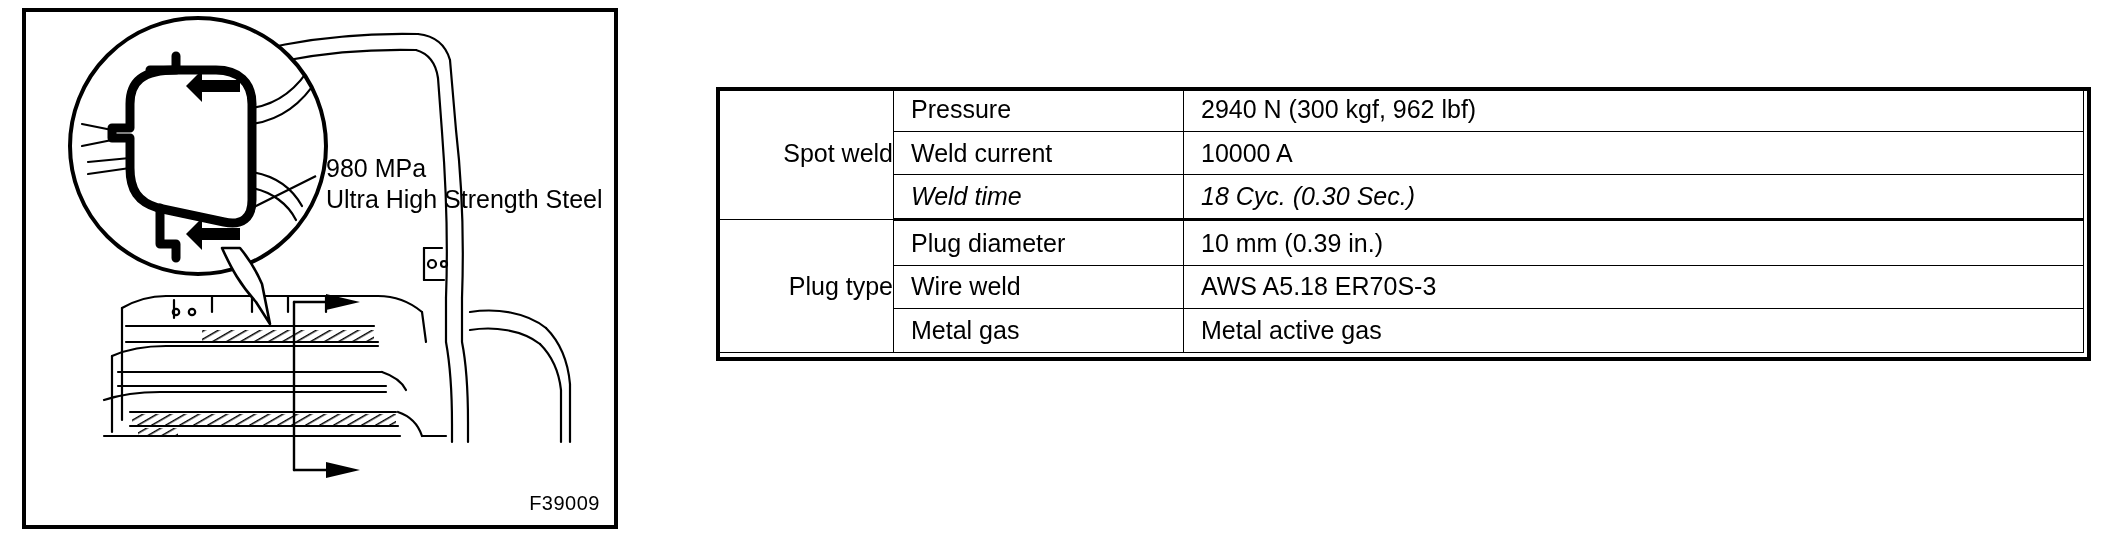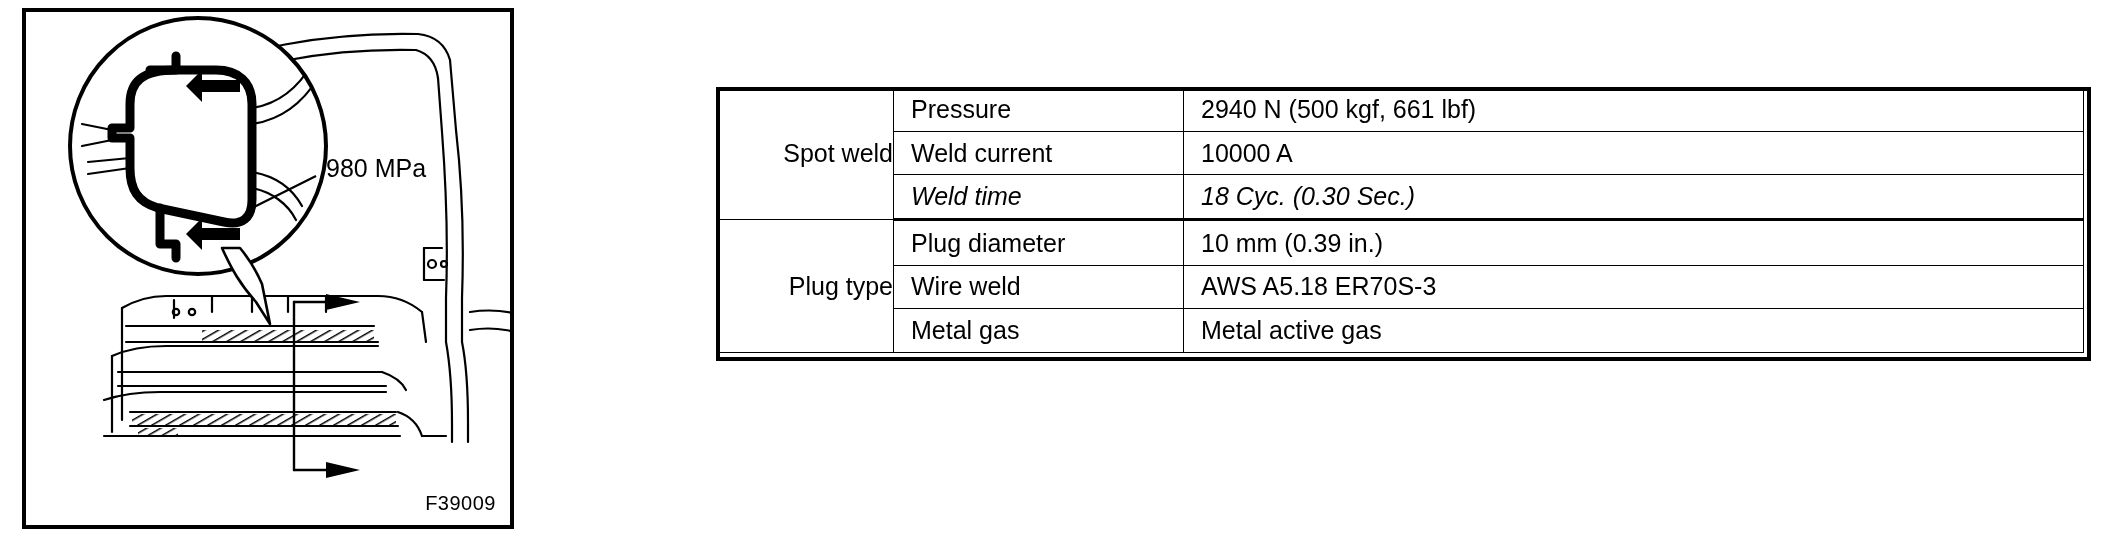--- a/index.html
+++ b/index.html
@@ -18,21 +18,21 @@
     width: 2103px;
     height: 540px;
     background: #ffffff;
   }
 
   
   .figure-panel {
     position: absolute;
     left: 22px;
     top: 8px;
-    width: 492px;
+    width: 596px;
     height: 521px;
     border: 4px solid #000;
     background: #fff;
     overflow: hidden;
   }
   .figure-svg { position: absolute; left: 0; top: 0; }
   .figure-code {
     position: absolute;
     right: 14px;
     bottom: 10px;
@@ -208,38 +208,39 @@
         <path d="M196 236 C 206 258 214 272 230 290 L 244 312 L 236 272 C 230 258 224 248 214 236 Z"></path>
       </g>
 
       <g fill="none" stroke="#000" stroke-width="2.2">
         <path d="M226 196 L 290 164"></path>
       </g>
     </svg>
 
     <div class="callout-text">
       <div>980 MPa</div>
+      <div>Ultra High Strength Steel</div>
     </div>
 
     <div class="figure-code">F39009</div>
   </div>
 
   <div class="spec-wrap">
     <table class="spec">
       <colgroup>
         <col class="c1">
           <col class="c2">
           <col class="c3">
       </colgroup>
       <tbody>
 
         <tr>
           <td class="group" rowspan="3">Spot weld</td>
           <td>Pressure</td>
-          <td>2940 N (500 kgf, 661 lbf)</td>
+          <td>2940 N (300 kgf, 962 lbf)</td>
         </tr>
         <tr>
           <td>Weld current</td>
           <td>10000 A</td>
         </tr>
         <tr class="group-end">
           <td>Weld time</td>
           <td>18 Cyc. (0.30 Sec.)</td>
         </tr>
 

